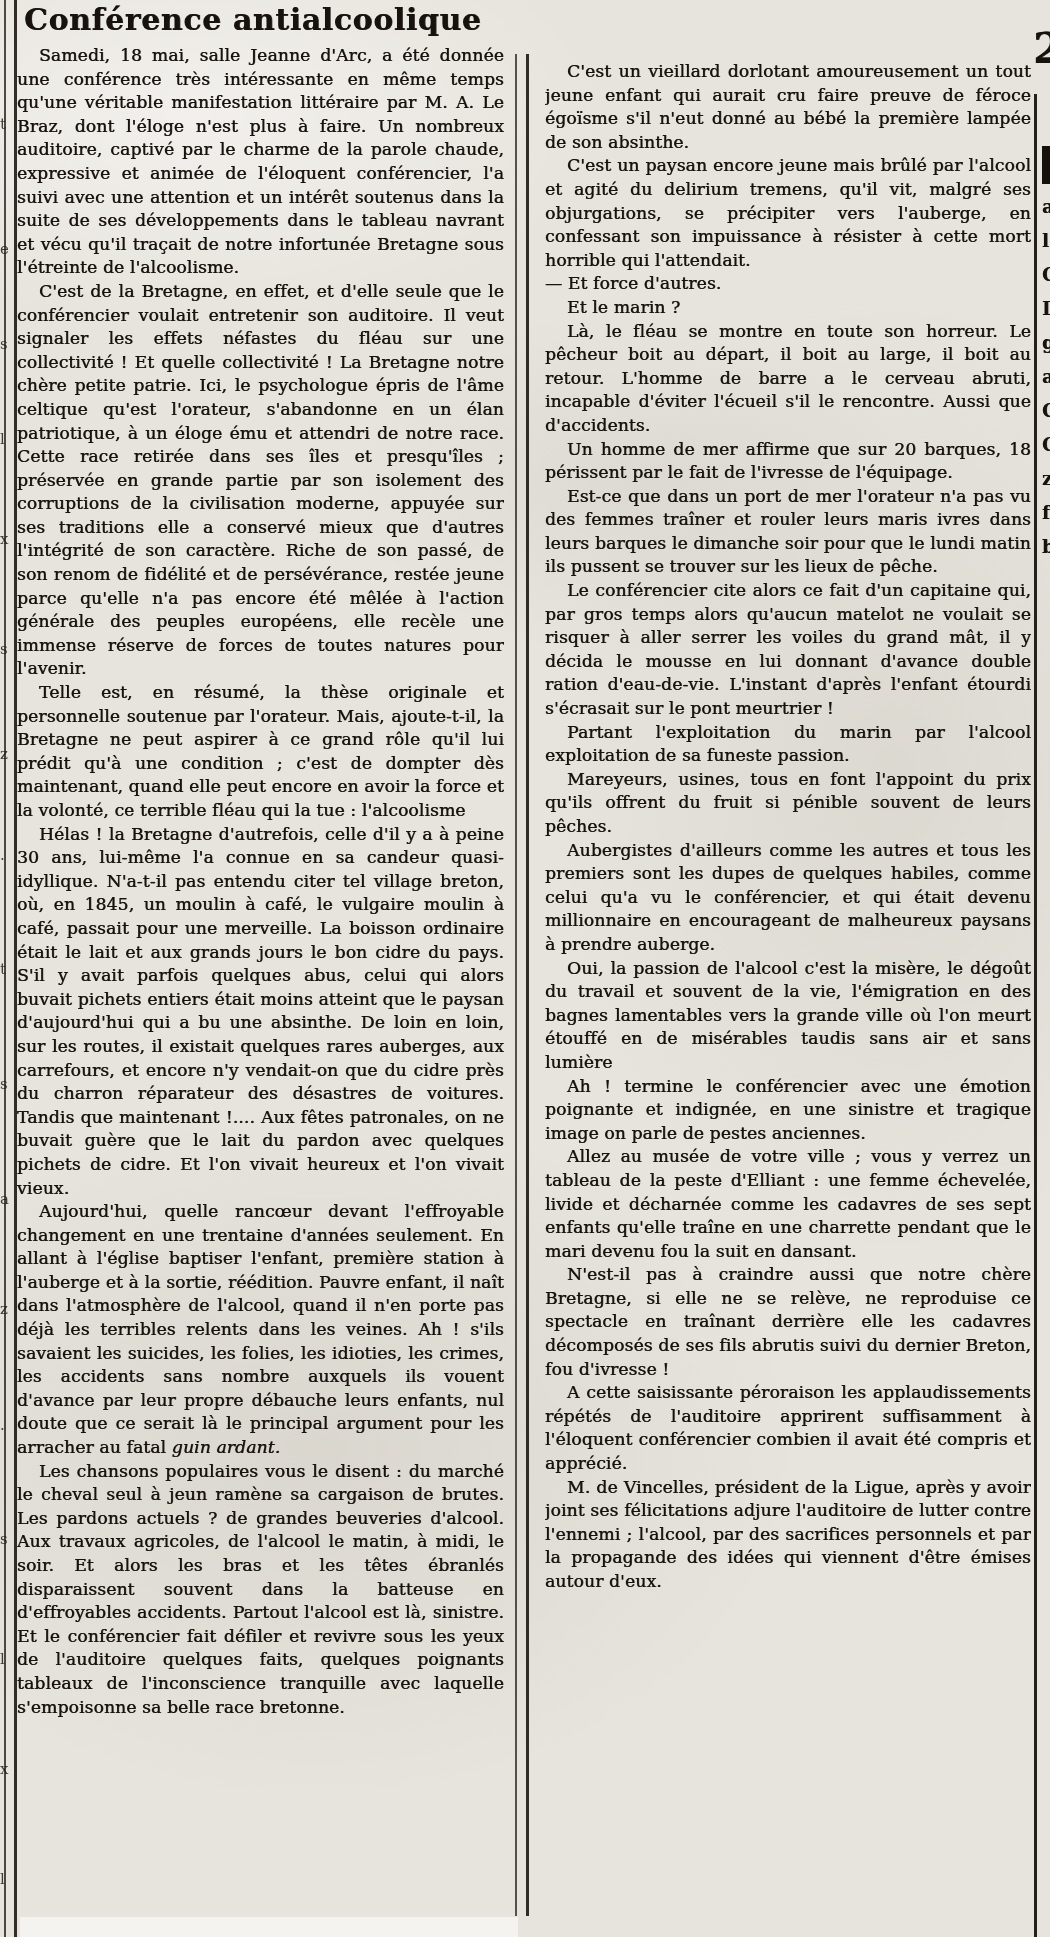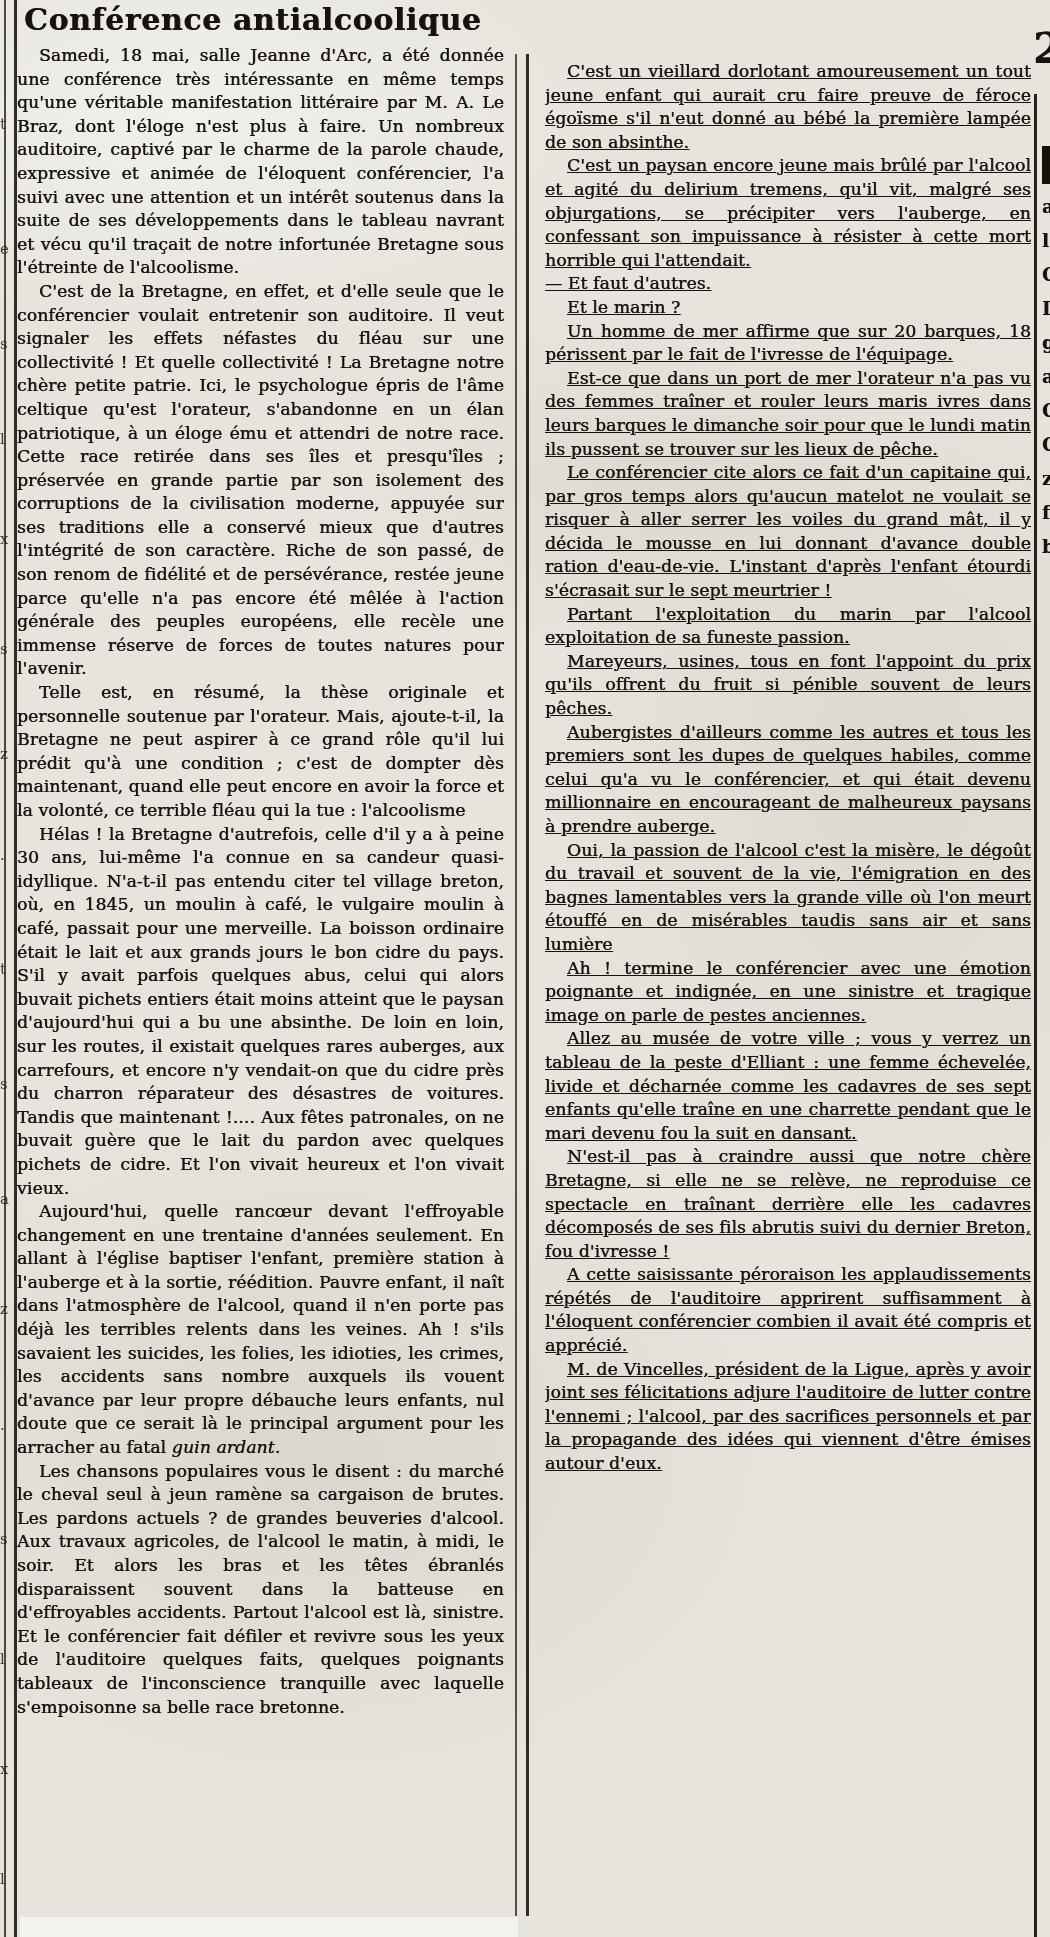--- a/index.html
+++ b/index.html
@@ -27,21 +27,21 @@
     text-shadow:0.6px 0 0 rgba(23,18,13,0.8);
     white-space:nowrap;overflow:hidden;
   }
   .col{
     position:absolute;text-align:justify;
     font-size:17.2px;line-height:23.6px;letter-spacing:0.1px;
     overflow:hidden;
     text-shadow:0.5px 0 0 rgba(23,18,13,0.72), -0.2px 0 0 rgba(23,18,13,0.30);
   }
   .colL{left:17px;top:44px;width:487px;height:1874px;}
-  .colR{left:545px;top:60px;width:486px;height:1858px;text-decoration:underline;}
+  .colR{left:545px;top:60px;width:486px;height:1858px;}
   .par{margin:0;text-indent:22px;}
   .par.flush{text-indent:0;}
   .ital{font-style:italic;margin-top:37px;}
   .pagenum{
     position:absolute;left:1033px;top:24px;width:17px;height:52px;
     font-size:42px;font-weight:bold;overflow:hidden;
     text-shadow:0.7px 0 0 rgba(23,18,13,0.85);
   }
   .barfrag{position:absolute;left:1042px;top:146px;width:8px;height:38px;background:#15100a;}
   .rfrag{
@@ -102,25 +102,26 @@
   <p class="par">C'est de la Bretagne, en effet, et d'elle seule que le conférencier voulait entretenir son auditoire. Il veut signaler les effets néfastes du fléau sur une collectivité ! Et quelle collectivité ! La Bretagne notre chère petite patrie. Ici, le psychologue épris de l'âme celtique qu'est l'orateur, s'abandonne en un élan patriotique, à un éloge ému et attendri de notre race. Cette race retirée dans ses îles et presqu'îles ; préservée en grande partie par son isolement des corruptions de la civilisation moderne, appuyée sur ses traditions elle a conservé mieux que d'autres l'intégrité de son caractère. Riche de son passé, de son renom de fidélité et de persévérance, restée jeune parce qu'elle n'a pas encore été mêlée à l'action générale des peuples européens, elle recèle une immense réserve de forces de toutes natures pour l'avenir.</p>
   <p class="par">Telle est, en résumé, la thèse originale et personnelle soutenue par l'orateur. Mais, ajoute-t-il, la Bretagne ne peut aspirer à ce grand rôle qu'il lui prédit qu'à une condition ; c'est de dompter dès maintenant, quand elle peut encore en avoir la force et la volonté, ce terrible fléau qui la tue : l'alcoolisme</p>
   <p class="par">Hélas ! la Bretagne d'autrefois, celle d'il y a à peine 30 ans, lui-même l'a connue en sa candeur quasi-idyllique. N'a-t-il pas entendu citer tel village breton, où, en 1845, un moulin à café, le vulgaire moulin à café, passait pour une merveille. La boisson ordinaire était le lait et aux grands jours le bon cidre du pays. S'il y avait parfois quelques abus, celui qui alors buvait pichets entiers était moins atteint que le paysan d'aujourd'hui qui a bu une absinthe. De loin en loin, sur les routes, il existait quelques rares auberges, aux carrefours, et encore n'y vendait-on que du cidre près du charron réparateur des désastres de voitures. Tandis que maintenant !.... Aux fêtes patronales, on ne buvait guère que le lait du pardon avec quelques pichets de cidre. Et l'on vivait heureux et l'on vivait vieux.</p>
   <p class="par"><span>Aujourd'hui, quelle rancœur devant l'effroyable changement en une trentaine d'années seulement. En allant à l'église baptiser l'enfant, première station à l'auberge et à la sortie, réédition. Pauvre enfant, il naît dans l'atmosphère de l'alcool, quand il n'en porte pas déjà les terribles relents dans les veines. Ah ! s'ils savaient les suicides, les folies, les idioties, les crimes, les accidents sans nombre auxquels ils vouent d'avance par leur propre débauche leurs enfants, nul doute que ce serait là le principal argument pour les arracher au fatal </span><i class="ital">guin ardant.</i></p>
   <p class="par">Les chansons populaires vous le disent : du marché le cheval seul à jeun ramène sa cargaison de brutes. Les pardons actuels ? de grandes beuveries d'alcool. Aux travaux agricoles, de l'alcool le matin, à midi, le soir. Et alors les bras et les têtes ébranlés disparaissent souvent dans la batteuse en d'effroyables accidents. Partout l'alcool est là, sinistre. Et le conférencier fait défiler et revivre sous les yeux de l'auditoire quelques faits, quelques poignants tableaux de l'inconscience tranquille avec laquelle s'empoisonne sa belle race bretonne.</p>
 </div>
 
 <div class="col colR">
   <p class="par">C'est un vieillard dorlotant amoureusement un tout jeune enfant qui aurait cru faire preuve de féroce égoïsme s'il n'eut donné au bébé la première lampée de son absinthe.</p>
   <p class="par">C'est un paysan encore jeune mais brûlé par l'alcool et agité du delirium tremens, qu'il vit, malgré ses objurgations, se précipiter vers l'auberge, en confessant son impuissance à résister à cette mort horrible qui l'attendait.</p>
-  <p class="par flush">— Et faut d'autres.</p>
+  <p class="par flush">— Et force d'autres.</p>
   <p class="par">Et le marin ?</p>
+  <p class="par">Là, le fléau se montre en toute son horreur. Le pêcheur boit au départ, il boit au large, il boit au retour. L'homme de barre a le cerveau abruti, incapable d'éviter l'écueil s'il le rencontre. Aussi que d'accidents.</p>
   <p class="par">Un homme de mer affirme que sur 20 barques, 18 périssent par le fait de l'ivresse de l'équipage.</p>
   <p class="par">Est-ce que dans un port de mer l'orateur n'a pas vu des femmes traîner et rouler leurs maris ivres dans leurs barques le dimanche soir pour que le lundi matin ils pussent se trouver sur les lieux de pêche.</p>
-  <p class="par">Le conférencier cite alors ce fait d'un capitaine qui, par gros temps alors qu'aucun matelot ne voulait se risquer à aller serrer les voiles du grand mât, il y décida le mousse en lui donnant d'avance double ration d'eau-de-vie. L'instant d'après l'enfant étourdi s'écrasait sur le sept meurtrier !</p>
+  <p class="par">Le conférencier cite alors ce fait d'un capitaine qui, par gros temps alors qu'aucun matelot ne voulait se risquer à aller serrer les voiles du grand mât, il y décida le mousse en lui donnant d'avance double ration d'eau-de-vie. L'instant d'après l'enfant étourdi s'écrasait sur le pont meurtrier !</p>
   <p class="par">Partant l'exploitation du marin par l'alcool exploitation de sa funeste passion.</p>
   <p class="par">Mareyeurs, usines, tous en font l'appoint du prix qu'ils offrent du fruit si pénible souvent de leurs pêches.</p>
   <p class="par">Aubergistes d'ailleurs comme les autres et tous les premiers sont les dupes de quelques habiles, comme celui qu'a vu le conférencier, et qui était devenu millionnaire en encourageant de malheureux paysans à prendre auberge.</p>
   <p class="par">Oui, la passion de l'alcool c'est la misère, le dégoût du travail et souvent de la vie, l'émigration en des bagnes lamentables vers la grande ville où l'on meurt étouffé en de misérables taudis sans air et sans lumière</p>
   <p class="par">Ah ! termine le conférencier avec une émotion poignante et indignée, en une sinistre et tragique image on parle de pestes anciennes.</p>
   <p class="par">Allez au musée de votre ville ; vous y verrez un tableau de la peste d'Elliant : une femme échevelée, livide et décharnée comme les cadavres de ses sept enfants qu'elle traîne en une charrette pendant que le mari devenu fou la suit en dansant.</p>
   <p class="par">N'est-il pas à craindre aussi que notre chère Bretagne, si elle ne se relève, ne reproduise ce spectacle en traînant derrière elle les cadavres décomposés de ses fils abrutis suivi du dernier Breton, fou d'ivresse !</p>
   <p class="par">A cette saisissante péroraison les applaudissements répétés de l'auditoire apprirent suffisamment à l'éloquent conférencier combien il avait été compris et apprécié.</p>
   <p class="par">M. de Vincelles, président de la Ligue, après y avoir joint ses félicitations adjure l'auditoire de lutter contre l'ennemi ; l'alcool, par des sacrifices personnels et par la propagande des idées qui viennent d'être émises autour d'eux.</p>
 </div>

